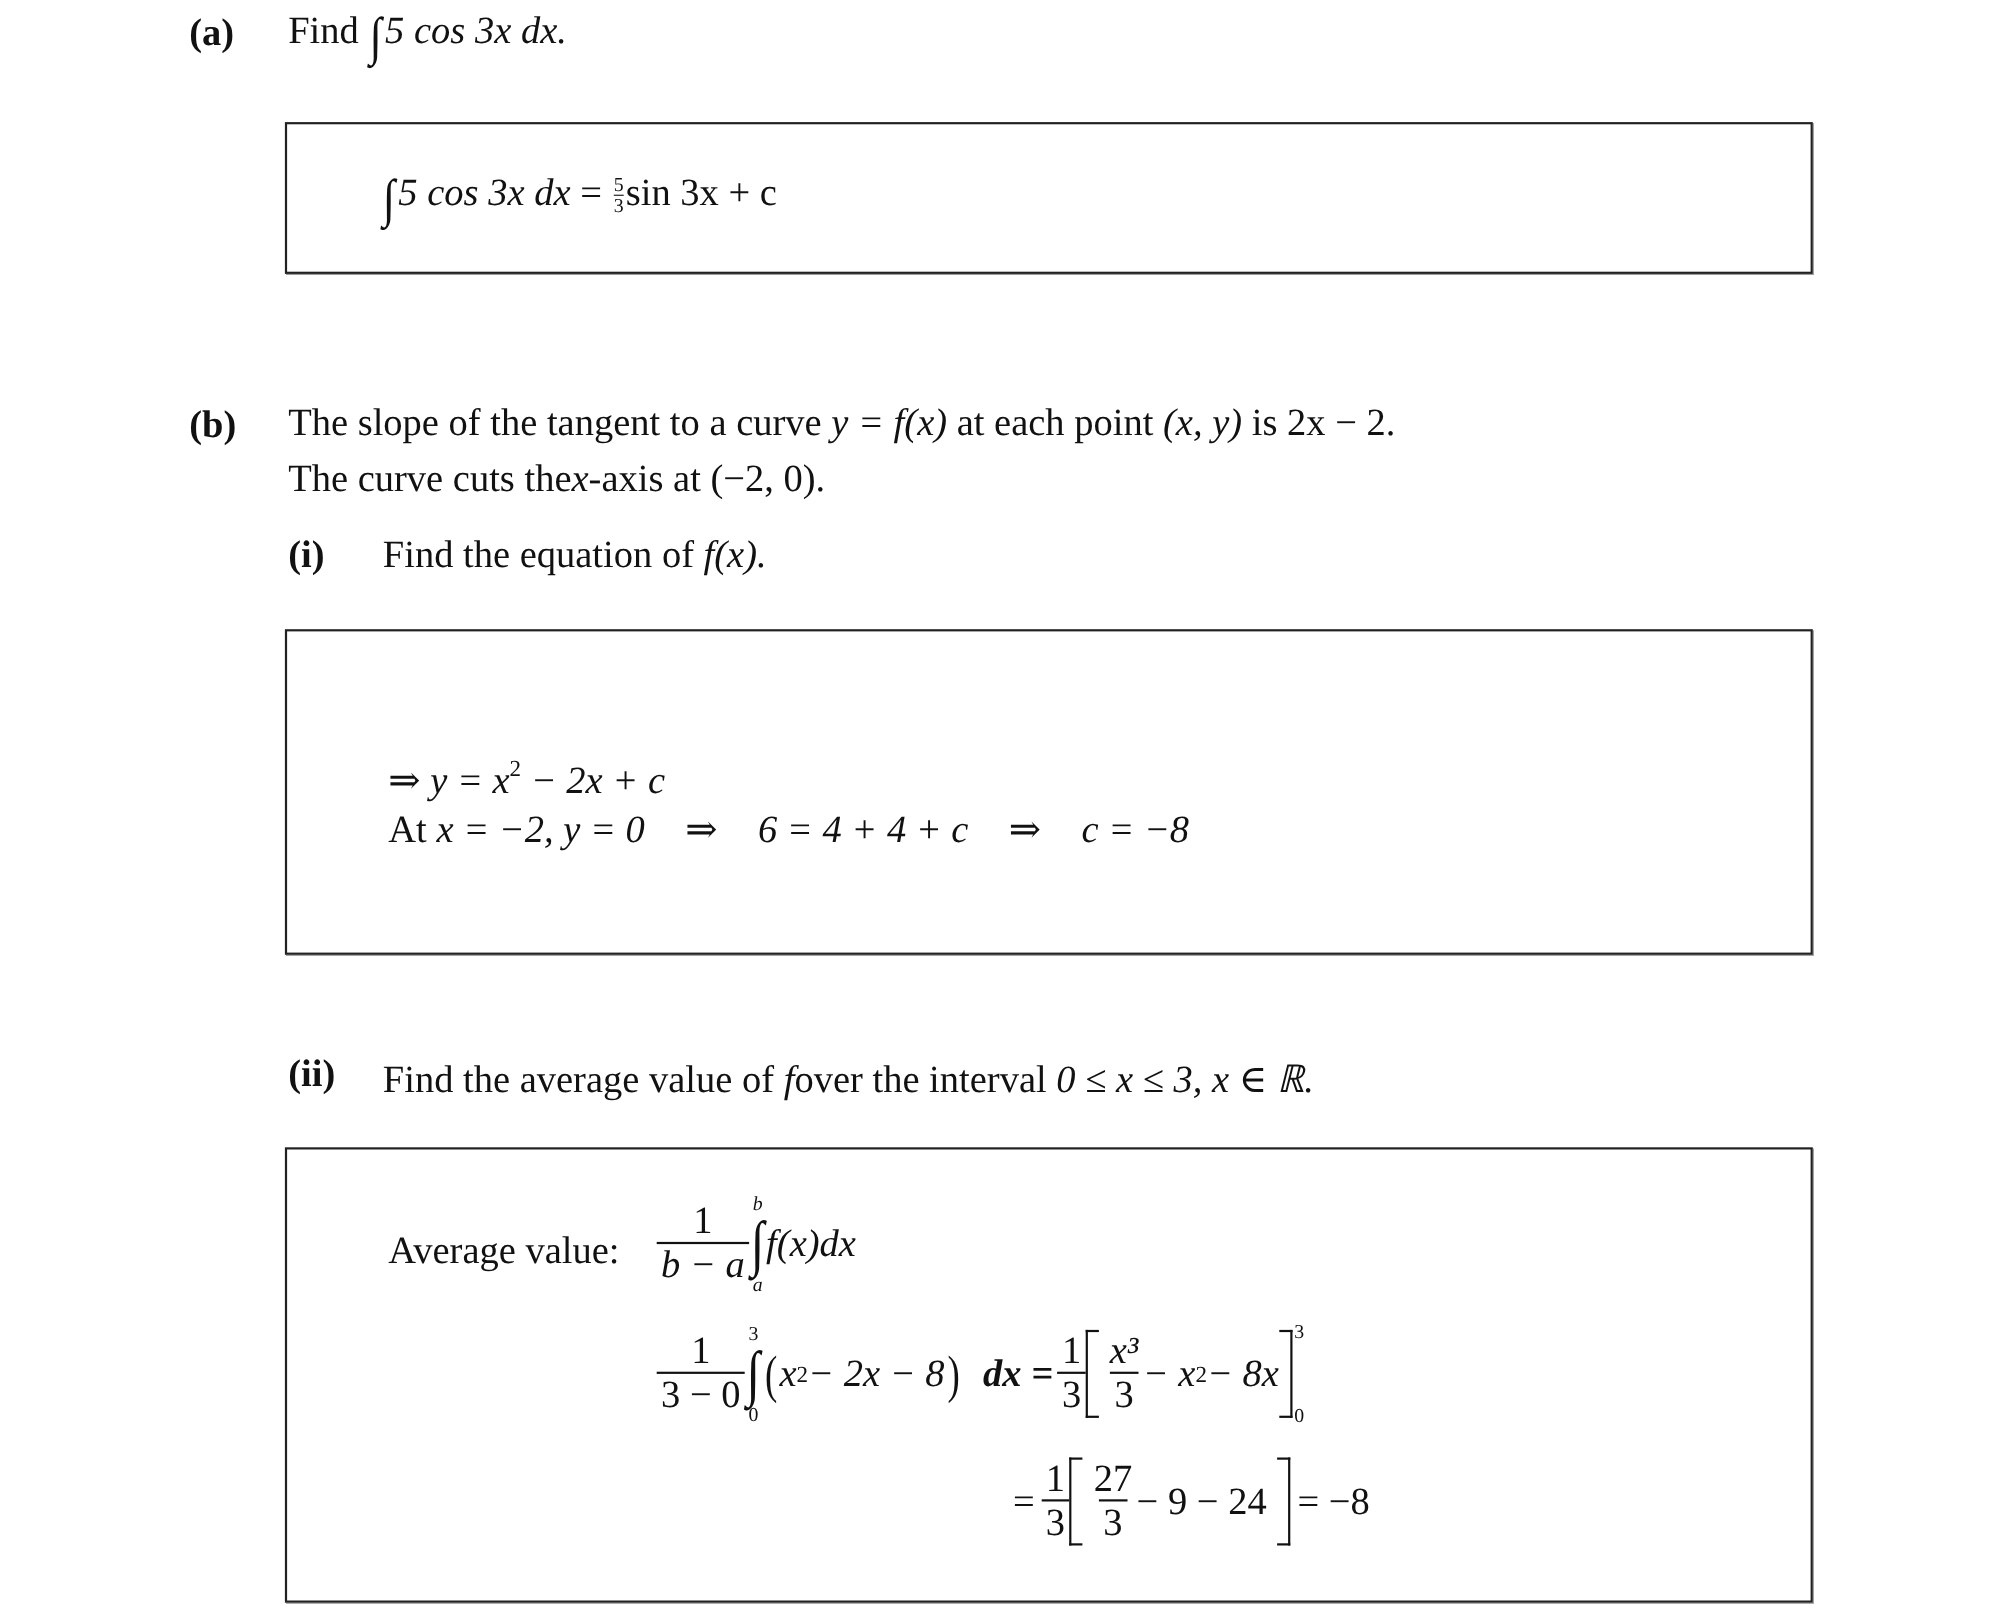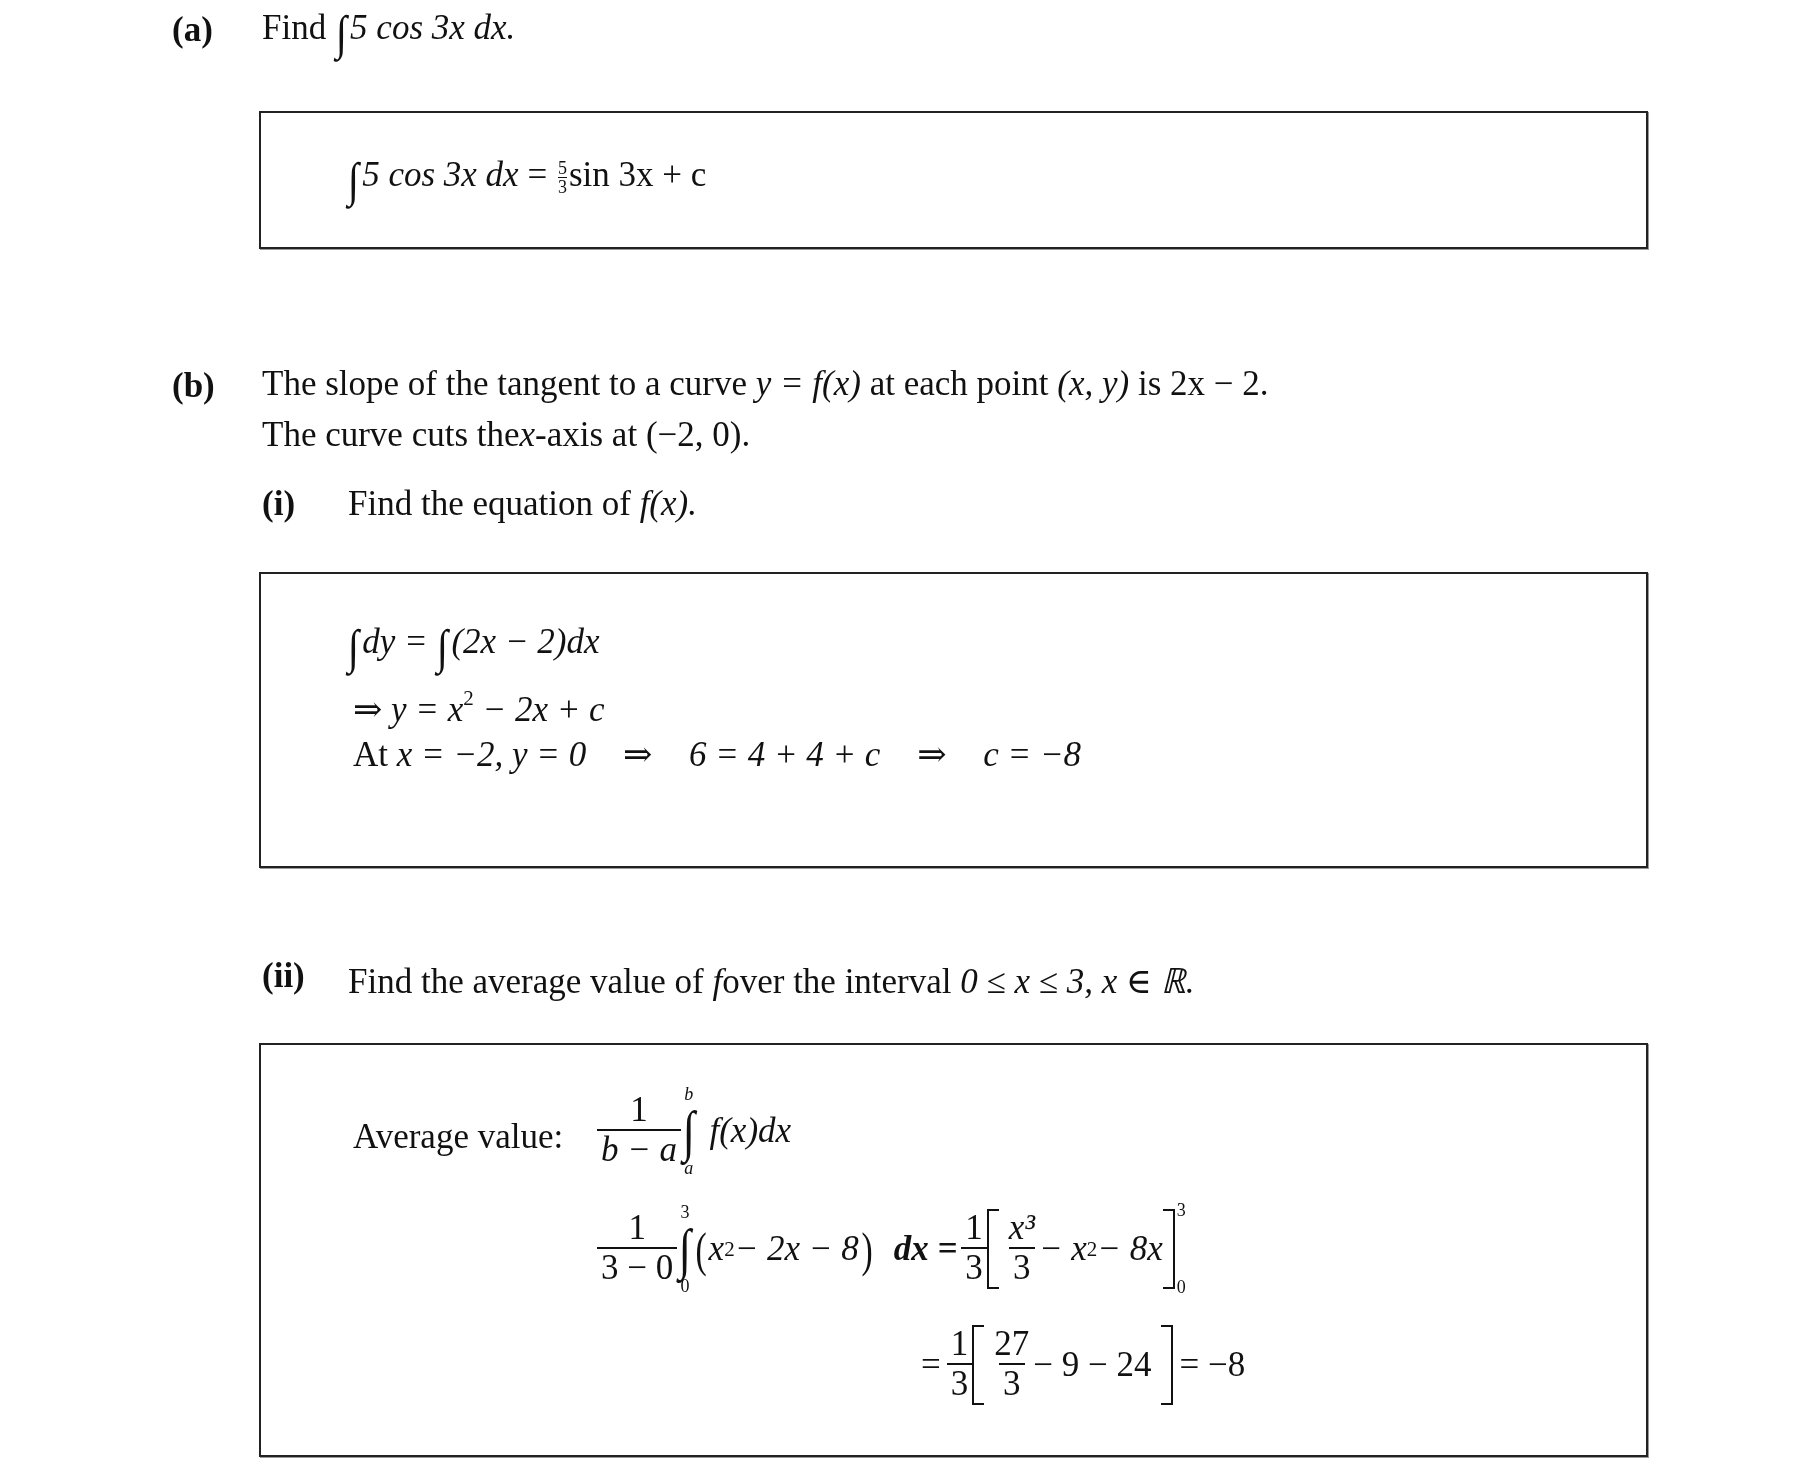--- a/index.html
+++ b/index.html
@@ -62,24 +62,20 @@
   <span>(−2, 0).</span>
 </div>
 
 <div class="abs lbl" style="left:262px; top:484px;">(i)</div>
 <div class="abs txt" style="left:348px; top:484px;">
   <span>Find the equation of</span>
   <span class="it">f(x).</span>
 </div>
 
 <div class="box" style="left:259px; top:572px; width:1385px; height:292px;">
-  <div class="abs m" style="left:86px; top:48px;">
-    <span class="int">∫</span><span class="it">dy =</span>
-    <span class="int">∫</span><span class="it">(2x − 2)dx</span>
-  </div>
   <div class="abs m" style="left:92px; top:112px;">
     <span class="it">⇒ y = x</span><span class="sup">2</span><span class="it"> − 2x + c</span>
   </div>
   <div class="abs m" style="left:92px; top:160px;">
     <span>At</span>
     <span class="it">x = −2, y = 0</span>
     <span style="margin:0 28px;">⇒</span>
     <span class="it">6 = 4 + 4 + c</span>
     <span style="margin:0 28px;">⇒</span>
     <span class="it">c = −8</span>
@@ -99,21 +95,21 @@
   <div class="abs m" style="left:336px; top:40px; display:flex; align-items:center;">
     <span class="frac">
       <span class="num">1</span>
       <span class="den it">b − a</span>
     </span>
     <span class="limits">
       <span class="lim">b</span>
       <span class="bigint">∫</span>
       <span class="lim">a</span>
     </span>
-    <span class="it" style="margin-left:13px;">f(x)dx</span>
+    <span class="it" style="margin-left:0;">f(x)dx</span>
   </div>
 
   <div class="abs m" style="left:336px; top:155px; display:flex; align-items:center;">
     <span class="frac">
       <span class="num">1</span>
       <span class="den">3 − 0</span>
     </span>
     <span class="limits">
       <span class="lim-n">3</span>
       <span class="bigint">∫</span>

